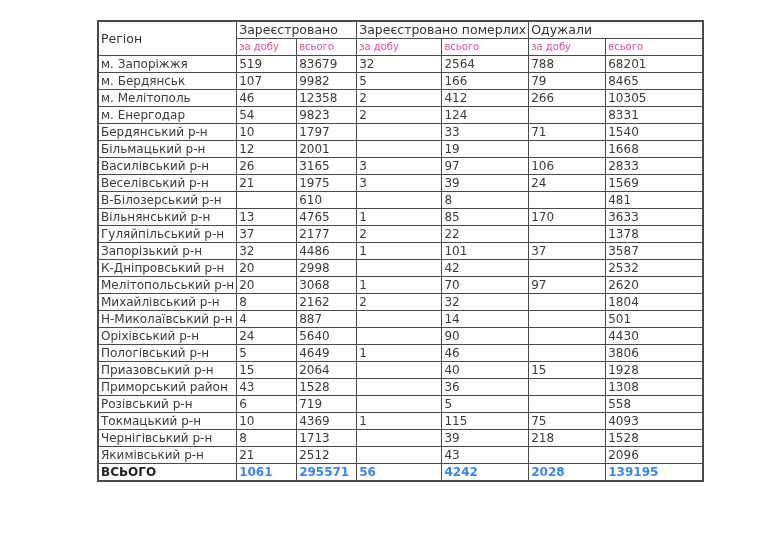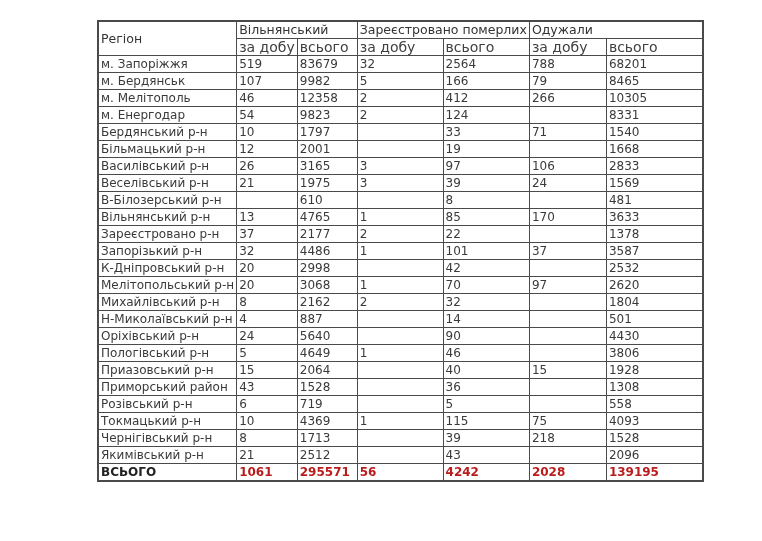--- a/index.html
+++ b/index.html
@@ -44,51 +44,51 @@
     .col-f { width: 97px; }
     th.hdr-main {
       font-weight: bold;
       color: #333333;
       font-size: 12.5px;
       height: 45px;
       line-height: 18px;
     }
     th.hdr-sub {
       font-weight: bold;
-      color: #404040;
-      font-size: 14px;
+      color: #ec4899;
+      font-size: 10px;
     }
     th.hdr-deaths {
       vertical-align: top;
       white-space: normal;
       line-height: 23px;
     }
     td.region { color: #3a3a3a; margin-left: 44px; }
     td.num { color: #3a3a3a; }
     tr.total td { font-weight: bold; }
     tr.total td.region { color: #222222; }
-    tr.total td.num { color: #b91c1c; }
+    tr.total td.num { color: #3b82f6; }
   </style>
 </head>
 <body>
 
 <table class="stats">
   <colgroup>
     <col class="col-region">
     <col class="col-a">
     <col class="col-b">
     <col class="col-c">
     <col class="col-d">
     <col class="col-e">
     <col class="col-f">
   </colgroup>
   <thead>
     <tr>
       <th class="hdr-main" rowspan="2">Регіон</th>
-      <th class="hdr-main" colspan="2">Вільнянський</th>
+      <th class="hdr-main" colspan="2">Зареєстровано</th>
       <th class="hdr-main hdr-deaths" colspan="2">Зареєстровано померлих</th>
       <th class="hdr-main" colspan="2">Одужали</th>
     </tr>
     <tr>
       <th class="hdr-sub">за добу</th>
       <th class="hdr-sub">всього</th>
       <th class="hdr-sub">за добу</th>
       <th class="hdr-sub">всього</th>
       <th class="hdr-sub">за добу</th>
       <th class="hdr-sub">всього</th>
@@ -179,21 +179,21 @@
       <tr>
         <td class="region">Вільнянський р-н</td>
         <td class="num">13</td>
         <td class="num">4765</td>
         <td class="num">1</td>
         <td class="num">85</td>
         <td class="num">170</td>
         <td class="num">3633</td>
       </tr>
       <tr>
-        <td class="region">Зареєстровано р-н</td>
+        <td class="region">Гуляйпільський р-н</td>
         <td class="num">37</td>
         <td class="num">2177</td>
         <td class="num">2</td>
         <td class="num">22</td>
         <td class="num"></td>
         <td class="num">1378</td>
       </tr>
       <tr>
         <td class="region">Запорізький р-н</td>
         <td class="num">32</td>

